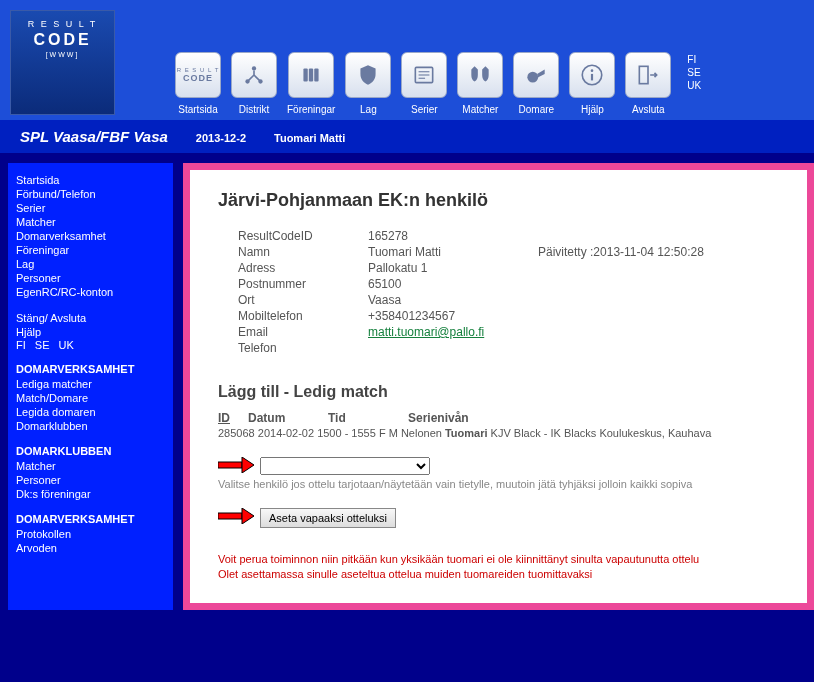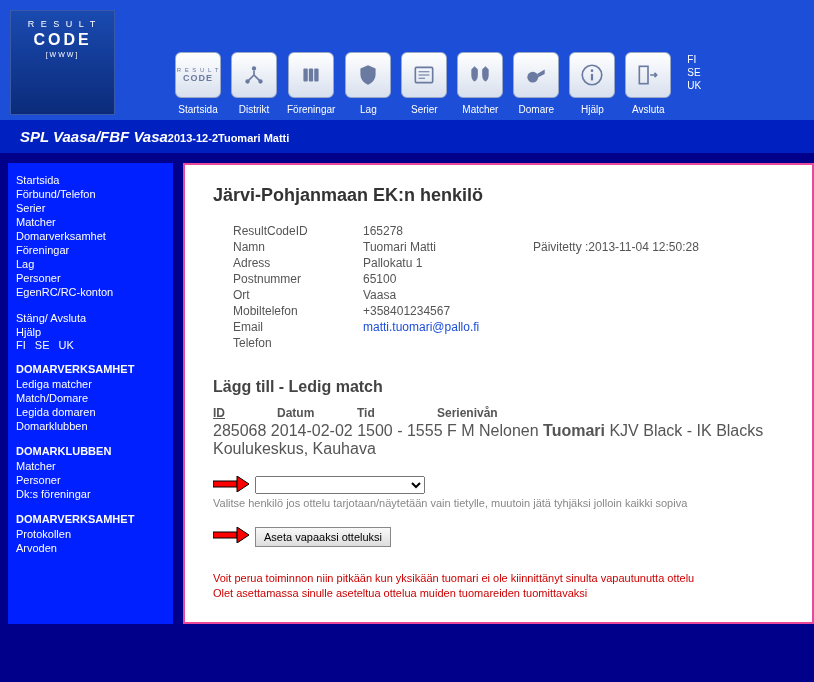--- a/index.html
+++ b/index.html
@@ -7,44 +7,44 @@
   .top-area { background: #1d4ed8; padding: 10px 0 5px 10px; display: flex; align-items: flex-end; }
   .logo-wrap { width: 105px; height: 105px; background: linear-gradient(#1a4ab0,#0b2b7a); border: 1px solid #3a5aa8; color: #fff; font-size: 9px; text-align: center; padding: 8px 4px; margin-right: 60px; letter-spacing: 2px; }
   .logo-wrap .code { font-size: 16px; font-weight: bold; letter-spacing: 3px; margin-top: 2px; }
   .logo-wrap .www { font-size: 7px; margin-top: 2px; }
   .toolbar { display: flex; align-items: flex-end; gap: 10px; }
   .tool-item { display: flex; flex-direction: column; align-items: center; color: #fff; font-size: 10px; cursor: pointer; white-space: nowrap; }
   .tool-icon { width: 46px; height: 46px; background: linear-gradient(#fff,#d8e0ee); border: 1px solid #9aa8c8; border-radius: 6px; display: flex; align-items: center; justify-content: center; margin-bottom: 6px; }
   .tool-icon svg { width: 26px; height: 26px; fill: #6a7aa0; }
   .lang-col { display: flex; flex-direction: column; color: #fff; font-size: 10px; gap: 2px; margin-left: 6px; margin-bottom: 24px; }
   .lang-col span { cursor: pointer; }
-  .breadcrumb-bar { background: #0020c0; color: #fff; padding: 8px 20px; font-size: 12px; display: flex; align-items: baseline; gap: 0; }
+  .breadcrumb-bar { background: #0020c0; color: #fff; padding: 8px 20px; font-size: 12px; display: flex; align-items: baseline; gap: 28px; }
   .breadcrumb-bar .org { font-weight: bold; font-style: italic; font-size: 15px; }
   .breadcrumb-bar .date, .breadcrumb-bar .user { font-weight: bold; font-size: 11px; }
   .main-row { display: flex; padding: 10px 0 0 8px; gap: 10px; }
   .sidebar { width: 165px; background: #0020ff; color: #fff; padding: 10px 8px 20px 8px; font-size: 11px; }
   .sidebar .grp { margin-bottom: 12px; }
   .sidebar .grp a, .sidebar .lnk { display: block; color: #fff; text-decoration: none; padding: 1px 0; cursor: pointer; }
   .sidebar .hdr { font-weight: bold; font-size: 11px; margin-bottom: 2px; }
   .sidebar .sub { padding-left: 8px; }
   .sidebar .langline span { cursor: pointer; margin-right: 6px; }
-  .content { flex: 1; background: #fff; border: 2px solid #ec4899; padding: 20px 0 20px 28px; }
+  .content { flex: 1; background: #fff; border: 7px solid #ec4899; padding: 20px 0 20px 28px; }
   .content h1 { font-size: 18px; font-weight: bold; color: #333; margin-bottom: 18px; }
   .info-grid { margin-left: 20px; }
   .info-row { display: flex; font-size: 12px; color: #555; margin-bottom: 2px; }
   .info-row .lbl { width: 130px; }
   .info-row .val { min-width: 140px; }
-  .info-row .val a { color: #1d4ed8; }
+  .info-row .val a { color: #15803d; text-decoration: underline; }
   .info-row .upd { margin-left: 30px; }
   .content h2 { font-size: 16px; font-weight: bold; color: #444; margin: 28px 0 10px 0; }
   .match-header { display: flex; font-weight: bold; color: #555; font-size: 12px; }
-  .mh-id { width: 64px; text-decoration: underline; }
+  .mh-id { width: 30px; text-decoration: underline; }
   .mh-dat { width: 80px; }
   .mh-tid { width: 80px; }
-  .match-row { font-size: 16px; color: #555; margin-top: 2px; }
+  .match-row { font-size: 11px; color: #555; margin-top: 2px; }
   .match-row b { font-weight: bold; }
   .arrow-row { display: flex; align-items: flex-start; gap: 6px; margin-top: 18px; }
   .arrow { width: 36px; }
   .arrow svg { width: 36px; height: 16px; }
   .hint { color: #888; font-size: 11px; margin-top: 2px; }
   select.sel { width: 170px; font-size: 12px; }
   button.btn { background: linear-gradient(#f8f8f8,#ddd); border: 1px solid #888; padding: 3px 8px; font-size: 11px; cursor: pointer; }
   .warn { color: #c00; font-size: 11px; margin-top: 24px; line-height: 1.4; }
   .small-logo { font-size: 6px; letter-spacing: 1px; color: #6a7aa0; text-align:center; }
   .small-logo .cd { font-size: 9px; font-weight: bold; }

